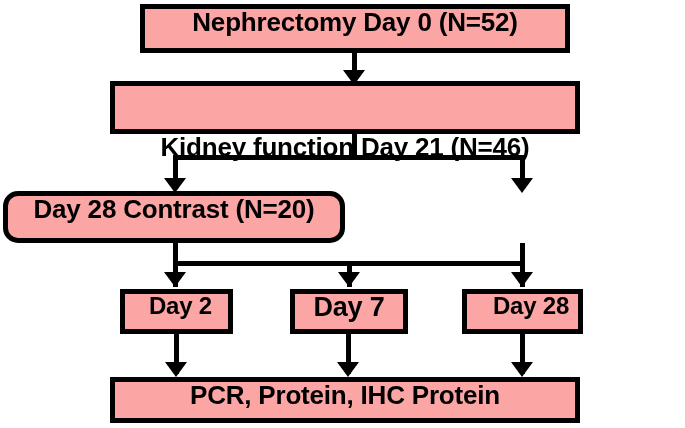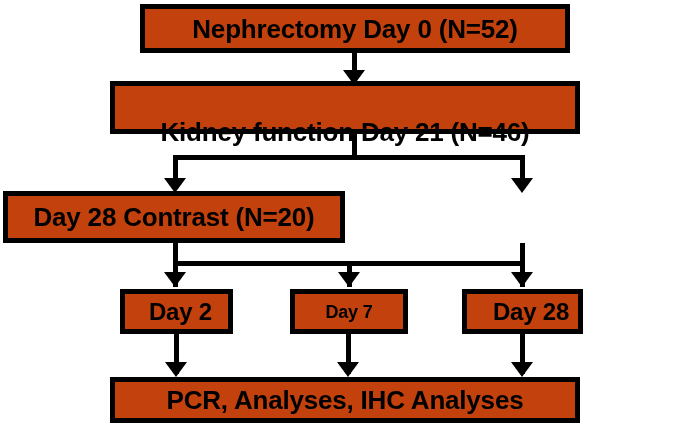--- a/index.html
+++ b/index.html
@@ -11,51 +11,51 @@
     position: relative;
     width: 685px;
     height: 428px;
     background: #ffffff;
     overflow: hidden;
     font-family: "Liberation Sans", "DejaVu Sans", sans-serif;
   }
   .node {
     position: absolute;
     box-sizing: border-box;
-    background: #c2410c;
+    background: #fca5a5;
     border: 5px solid #000000;
     display: flex;
-    align-items: center;
+    align-items: flex-start;
     justify-content: center;
     z-index: 3;
   }
   .node-label {
     font-weight: bold;
     color: #000000;
     white-space: nowrap;
     letter-spacing: -0.2px;
     line-height: 1;
   }
 
   
   #node-nephrectomy  { left: 140px; top: 4px;   width: 430px; height: 49px; }
   #node-kidney       { left: 110px; top: 81px;  width: 470px; height: 53px; }
-  #node-contrast     { left: 3px;   top: 191px; width: 342px; height: 52px; }
+  #node-contrast     { left: 3px;   top: 191px; width: 342px; height: 52px; border-radius: 15px; }
   #node-saline       { left: 356px; top: 191px; width: 320px; height: 52px; }
   #node-day2         { left: 120px; top: 289px; width: 113px; height: 45px; padding-left: 8px; }
   #node-day7         { left: 290px; top: 289px; width: 118px; height: 45px; }
   #node-day28        { left: 462px; top: 289px; width: 121px; height: 45px; }
   #node-analyses     { left: 110px; top: 377px; width: 470px; height: 46px; }
 
   #node-nephrectomy .node-label { font-size: 26px; }
   #node-kidney .node-label      { font-size: 26px; margin-top: 48px; }
   #node-contrast .node-label    { font-size: 26px; }
   #node-saline .node-label      { font-size: 26px; }
   #node-day2 .node-label        { font-size: 24px; }
-  #node-day7 .node-label        { font-size: 18px; }
+  #node-day7 .node-label        { font-size: 27px; }
   #node-day28 .node-label       { font-size: 24px; margin-left: 17px; }
   #node-analyses .node-label    { font-size: 26px; }
 
   
   .conn-v {
     position: absolute;
     width: 5px;
     background: #000000;
     z-index: 1;
   }
@@ -150,16 +150,16 @@
   </div>
 
   <div class="conn-v" id="conn-day2-down"></div>
   <div class="conn-v" id="conn-day7-down"></div>
   <div class="conn-v" id="conn-day28-down"></div>
   <div class="arrowhead" id="arrow-analyses-left"></div>
   <div class="arrowhead" id="arrow-analyses-mid"></div>
   <div class="arrowhead" id="arrow-analyses-right"></div>
 
   <div class="node" id="node-analyses">
-    <span class="node-label">PCR, Analyses, IHC Analyses</span>
+    <span class="node-label">PCR, Protein, IHC Protein</span>
   </div>
 
 </div>
 
 </body></html>

